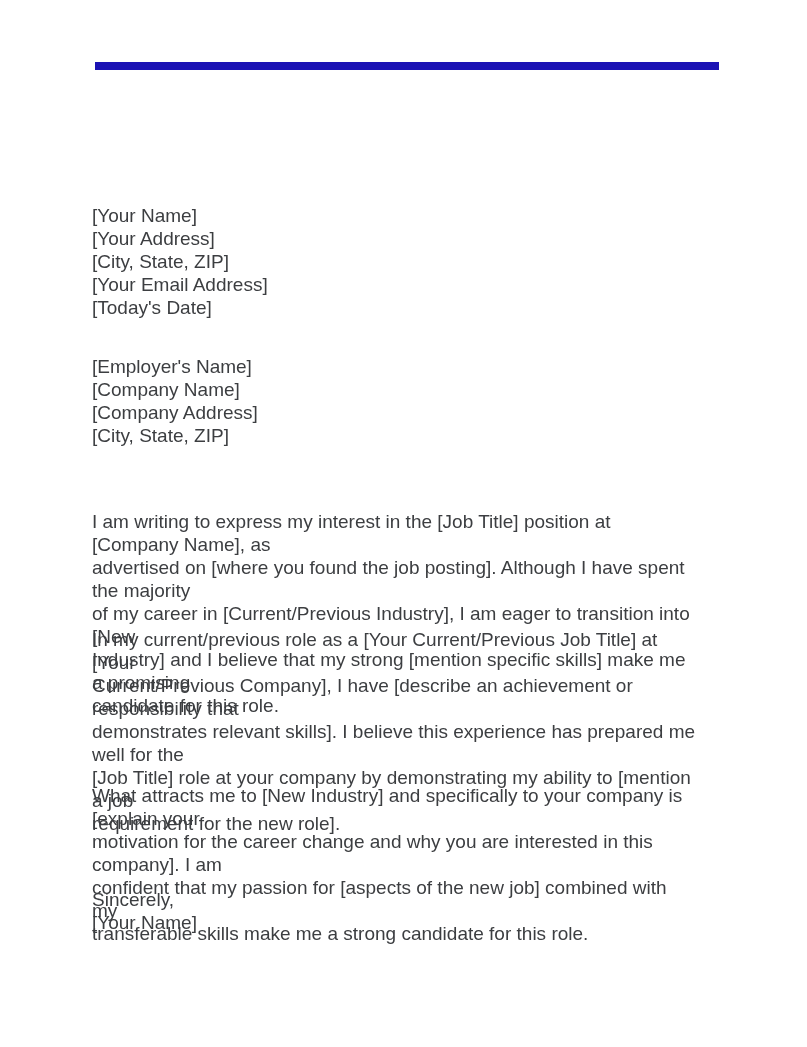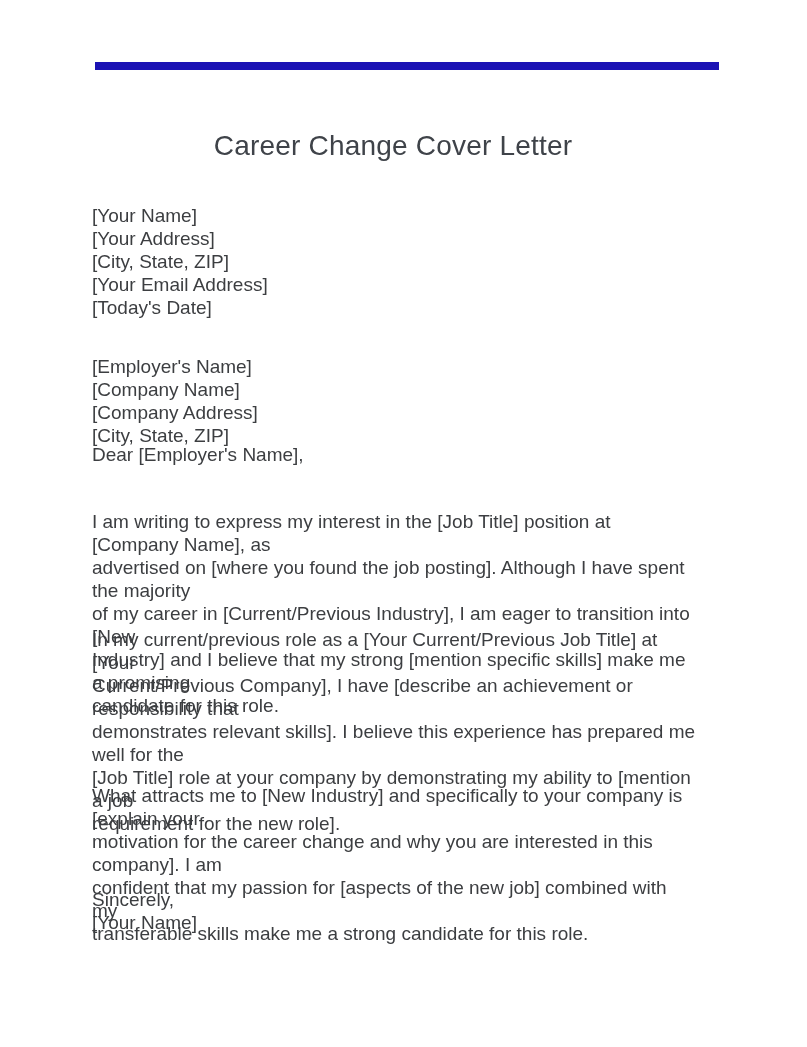--- a/index.html
+++ b/index.html
@@ -53,34 +53,32 @@
   .para-4          { top: 851px; }
   .closing-block   { top: 888px; }
 </style>
 </head>
 <body>
 
 <div class="page">
 
   <div class="accent-bar" style="background-color: rgb(27, 18, 180);"></div>
 
-  <h1 class="doc-title" style="color: rgb(63, 67, 73);">Career Change Cover Letter</h1>
 
   <div class="text-block sender-block">[Your Name]
 [Your Address]
 [City, State, ZIP]
 [Your Email Address]
 [Today's Date]</div>
 
   <div class="text-block recipient-block">[Employer's Name]
 [Company Name]
 [Company Address]
 [City, State, ZIP]</div>
 
-  <div class="text-block salutation">Dear [Employer's Name],</div>
 
   <div class="text-block para-1">I am writing to express my interest in the [Job Title] position at [Company Name], as
 advertised on [where you found the job posting]. Although I have spent the majority
 of my career in [Current/Previous Industry], I am eager to transition into [New
 Industry] and I believe that my strong [mention specific skills] make me a promising
 candidate for this role.</div>
 
   <div class="text-block para-2">In my current/previous role as a [Your Current/Previous Job Title] at [Your
 Current/Previous Company], I have [describe an achievement or responsibility that
 demonstrates relevant skills]. I believe this experience has prepared me well for the

